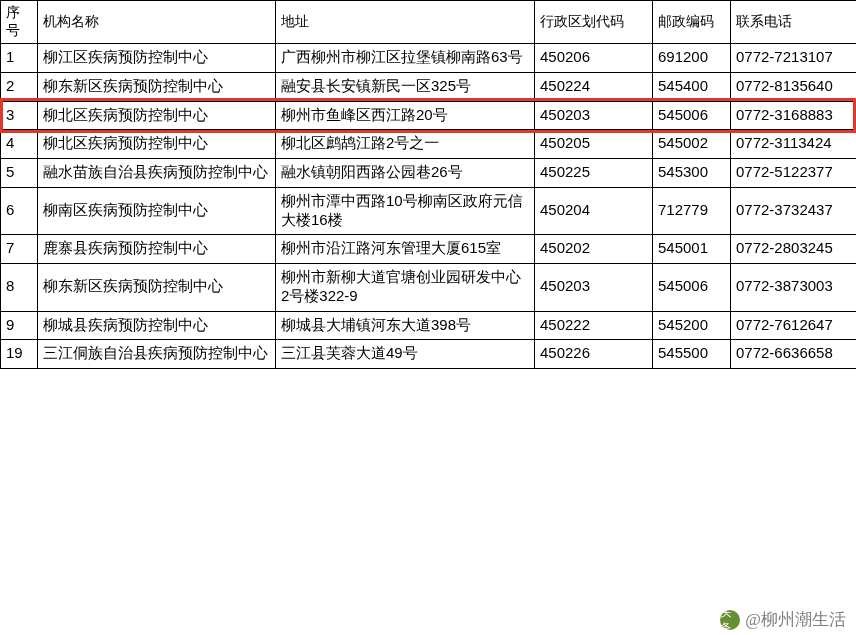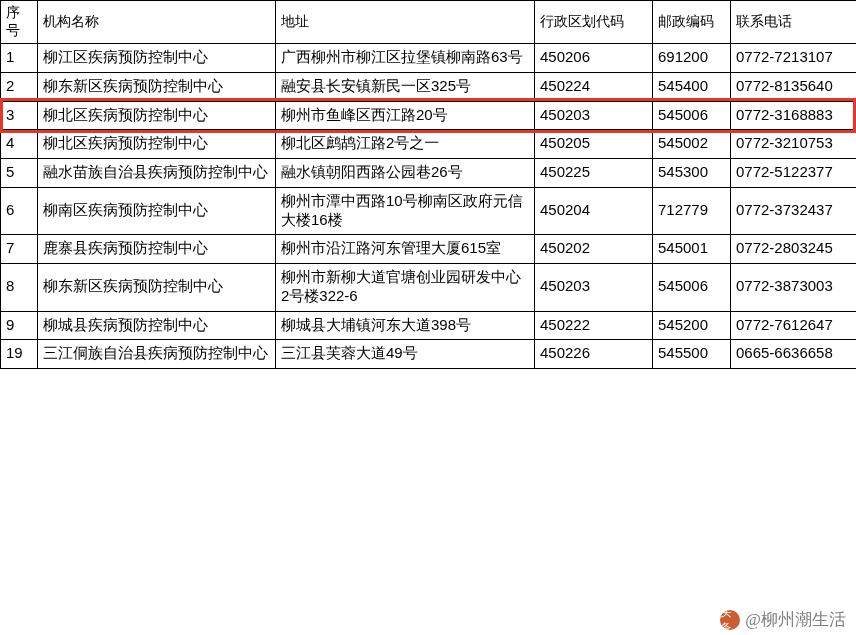--- a/index.html
+++ b/index.html
@@ -68,21 +68,21 @@
     align-items: center;
     gap: 5px;
     color: #6d6d6d;
     font-size: 17px;
     opacity: 0.85;
   }
   #watermark .wm-logo {
     width: 20px;
     height: 20px;
     border-radius: 50%;
-    background: #c2410c;
+    background: #4d7c0f;
     color: #fff;
     font-size: 11px;
     display: flex;
     align-items: center;
     justify-content: center;
   }
   #watermark .wm-text {
     font-size: 17px;
     color: #6a6a6a;
     font-family: Liberation Serif, serif;
@@ -136,21 +136,21 @@
         <td>450203</td>
         <td>545006</td>
         <td>0772-3168883</td>
       </tr>
       <tr>
         <td class="idx">4</td>
         <td>柳北区疾病预防控制中心</td>
         <td>柳北区鹧鸪江路2号之一</td>
         <td>450205</td>
         <td>545002</td>
-        <td>0772-3210753</td>
+        <td>0772-3113424</td>
       </tr>
       <tr>
         <td class="idx">5</td>
         <td>融水苗族自治县疾病预防控制中心</td>
         <td>融水镇朝阳西路公园巷26号</td>
         <td>450225</td>
         <td>545300</td>
         <td>0772-5122377</td>
       </tr>
       <tr>
@@ -165,40 +165,40 @@
         <td class="idx">7</td>
         <td>鹿寨县疾病预防控制中心</td>
         <td>柳州市沿江路河东管理大厦615室</td>
         <td>450202</td>
         <td>545001</td>
         <td>0772-2803245</td>
       </tr>
       <tr>
         <td class="idx">8</td>
         <td>柳东新区疾病预防控制中心</td>
-        <td>柳州市新柳大道官塘创业园研发中心2号楼322-6</td>
+        <td>柳州市新柳大道官塘创业园研发中心2号楼322-9</td>
         <td>450203</td>
         <td>545006</td>
         <td>0772-3873003</td>
       </tr>
       <tr>
         <td class="idx">9</td>
         <td>柳城县疾病预防控制中心</td>
         <td>柳城县大埔镇河东大道398号</td>
         <td>450222</td>
         <td>545200</td>
         <td>0772-7612647</td>
       </tr>
       <tr>
         <td class="idx">19</td>
         <td>三江侗族自治县疾病预防控制中心</td>
         <td>三江县芙蓉大道49号</td>
         <td>450226</td>
         <td>545500</td>
-        <td>0665-6636658</td>
+        <td>0772-6636658</td>
       </tr>
     </tbody>
   </table>
 
   <div id="highlight" style="left: 0px; width: 856px; top: 98px; height: 34.75px; border-color: rgb(232, 53, 42);"></div>
 
   <div id="watermark">
     <span class="wm-logo">头条</span>
     <span class="wm-text">@柳州潮生活</span>
   </div>

